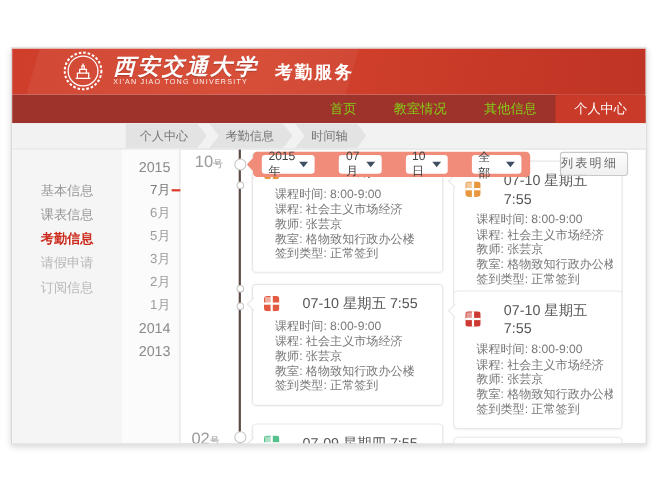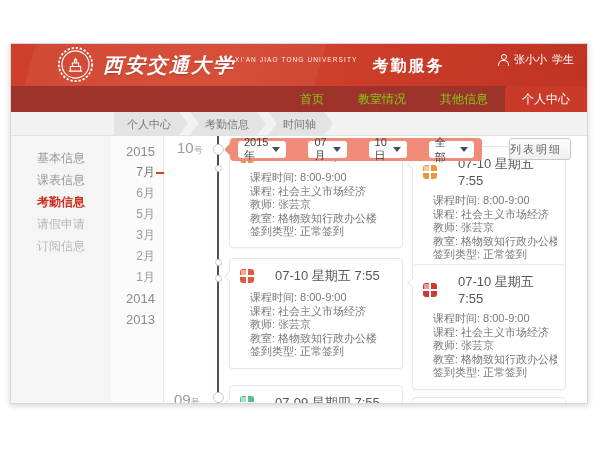--- a/index.html
+++ b/index.html
@@ -8,21 +8,21 @@
   .app{position:absolute;left:10px;top:43px;width:578px;height:361px;background:#fff;
        border:1px solid #d8d8d8;box-shadow:0 2px 6px rgba(0,0,0,.16);overflow:hidden;box-sizing:border-box}
 
   
   .hd{position:absolute;left:0;top:0;width:100%;height:42px;
       background:linear-gradient(100deg,#cf3e2b 0%,#d6452e 35%,#c93a28 70%,#bf3424 100%);overflow:hidden}
   .hd::before{content:"";position:absolute;left:18px;top:-5px;width:290px;height:60px;
       background:rgba(255,255,255,.055);transform:skewX(-16deg)}
   .brand{position:absolute;left:46px;top:2px;display:flex;align-items:center;gap:9px;color:#fff}
   .logo{width:37px;height:37px;flex:0 0 auto}
-  .uni{display:flex;flex-direction:row;line-height:1}
+  .uni{display:flex;flex-direction:column;line-height:1}
   .uni-cn{font-family:"DejaVu Serif","Liberation Serif",serif;font-style:italic;font-weight:bold;
           font-size:20px;letter-spacing:2px;color:#fff;text-shadow:0 1px 1px rgba(0,0,0,.2)}
   .uni-en{font-size:6.5px;letter-spacing:1.1px;color:rgba(255,255,255,.92);margin-top:2px}
   .svc{font-size:16px;font-weight:bold;letter-spacing:2px;color:#fff;margin-left:6px;margin-top:4px}
   .userbox{position:absolute;right:13px;top:8px;display:flex;align-items:center;gap:5px;
            color:#fff;font-size:11px}
   .p-icon{width:11px;height:11px;position:relative;display:inline-block}
   .p-icon::before{content:"";position:absolute;left:3px;top:0;width:4px;height:4px;
                   border:1px solid #fff;border-radius:50%}
   .p-icon::after{content:"";position:absolute;left:0;top:6px;width:9px;height:5px;
@@ -38,21 +38,21 @@
   .crumbbar{position:absolute;left:0;top:68px;width:100%;height:24px;background:#f2f2f2;
             border-bottom:1px solid #e2e2e2;display:flex;align-items:stretch;padding-left:103px;box-sizing:border-box}
   .crumb{background:#e3e3e3;color:#777;font-size:11px;line-height:24px;padding:0 17px 0 15px;
          margin-right:2px;filter:drop-shadow(2px 0 0 #fafafa);
          clip-path:polygon(0 0,calc(100% - 9px) 0,100% 50%,calc(100% - 9px) 100%,0 100%,9px 50%)}
   .crumb.first{clip-path:polygon(0 0,calc(100% - 9px) 0,100% 50%,calc(100% - 9px) 100%,0 100%);padding-left:13px}
 
   
   .side{position:absolute;left:0;top:92px;bottom:0;width:100px;background:#f5f5f5}
   .side-item{font-size:12px;color:#979797;text-align:center;line-height:22px;cursor:default}
-  .side-item:first-child{margin-top:11px}
+  .side-item:first-child{margin-top:26px}
   .side-item.dim{color:#b8b8b8}
   .side-item.active{color:#cc2c1e;font-weight:bold}
 
   
   .periods{position:absolute;left:100px;top:92px;bottom:0;width:53px;background:#fbfbfb;
            border-right:1px solid #e3e3e3;padding-top:5px;box-sizing:border-box}
   .period{text-align:right;padding-right:8px;line-height:21px;font-size:12px;color:#9b9b9b;cursor:default}
   .period.year{font-size:13px;color:#8a8a8a}
   .period.active{color:#777}
   .tick{position:absolute;right:-1px;top:36px;width:8px;height:2px;background:#d93b2b}
@@ -114,25 +114,20 @@
         <circle cx="18" cy="18" r="16.2" fill="none" stroke="#fff" stroke-width="1.8" stroke-dasharray="2.3 1.7"></circle>
         <circle cx="18" cy="18" r="13.2" fill="none" stroke="#fff" stroke-width="1.1"></circle>
         <path d="M11.5 24.5 h13 M13 24.5 v-4.5 h10 v4.5 M15 20 v-3.5 h6 v3.5 M17 16.5 v-3 h2 v3 M18 13.5 v-2" fill="none" stroke="#fff" stroke-width="1.1"></path>
       </svg>
       <div class="uni">
         <span class="uni-cn">西安交通大学</span>
         <span class="uni-en">XI'AN JIAO TONG UNIVERSITY</span>
       </div>
       <span class="svc">考勤服务</span>
     </div>
-    <div class="userbox">
-      <span class="p-icon"></span>
-      <span>张小小</span>
-      <span>学生</span>
-    </div>
   </div>
 
   <div class="nav">
     <span class="nav-item">首页</span>
     <span class="nav-item">教室情况</span>
     <span class="nav-item">其他信息</span>
     <span class="nav-item active">个人中心</span>
   </div>
 
   <div class="crumbbar">
@@ -166,21 +161,21 @@
   <span class="dot big" style="top:100px"></span>
   <span class="dot small" style="top:121px"></span>
   <span class="dot small" style="top:214.5px"></span>
   <span class="dot small" style="top:230.5px"></span>
   <span class="dot big" style="top:348px"></span>
 
   <div class="daylab" style="left:166px;top:95px">
     <span class="n">10</span><span class="u">号</span>
   </div>
   <div class="daylab" style="left:163px;top:347px">
-    <span class="n">09</span><span class="u">号</span>
+    <span class="n">02</span><span class="u">号</span>
   </div>
 
   <div class="fbar">
     <span class="sel w1">
       <span>2015年</span>
       <span class="caret"></span>
     </span>
     <span class="sel w2">
       <span>07月</span>
       <span class="caret"></span>

